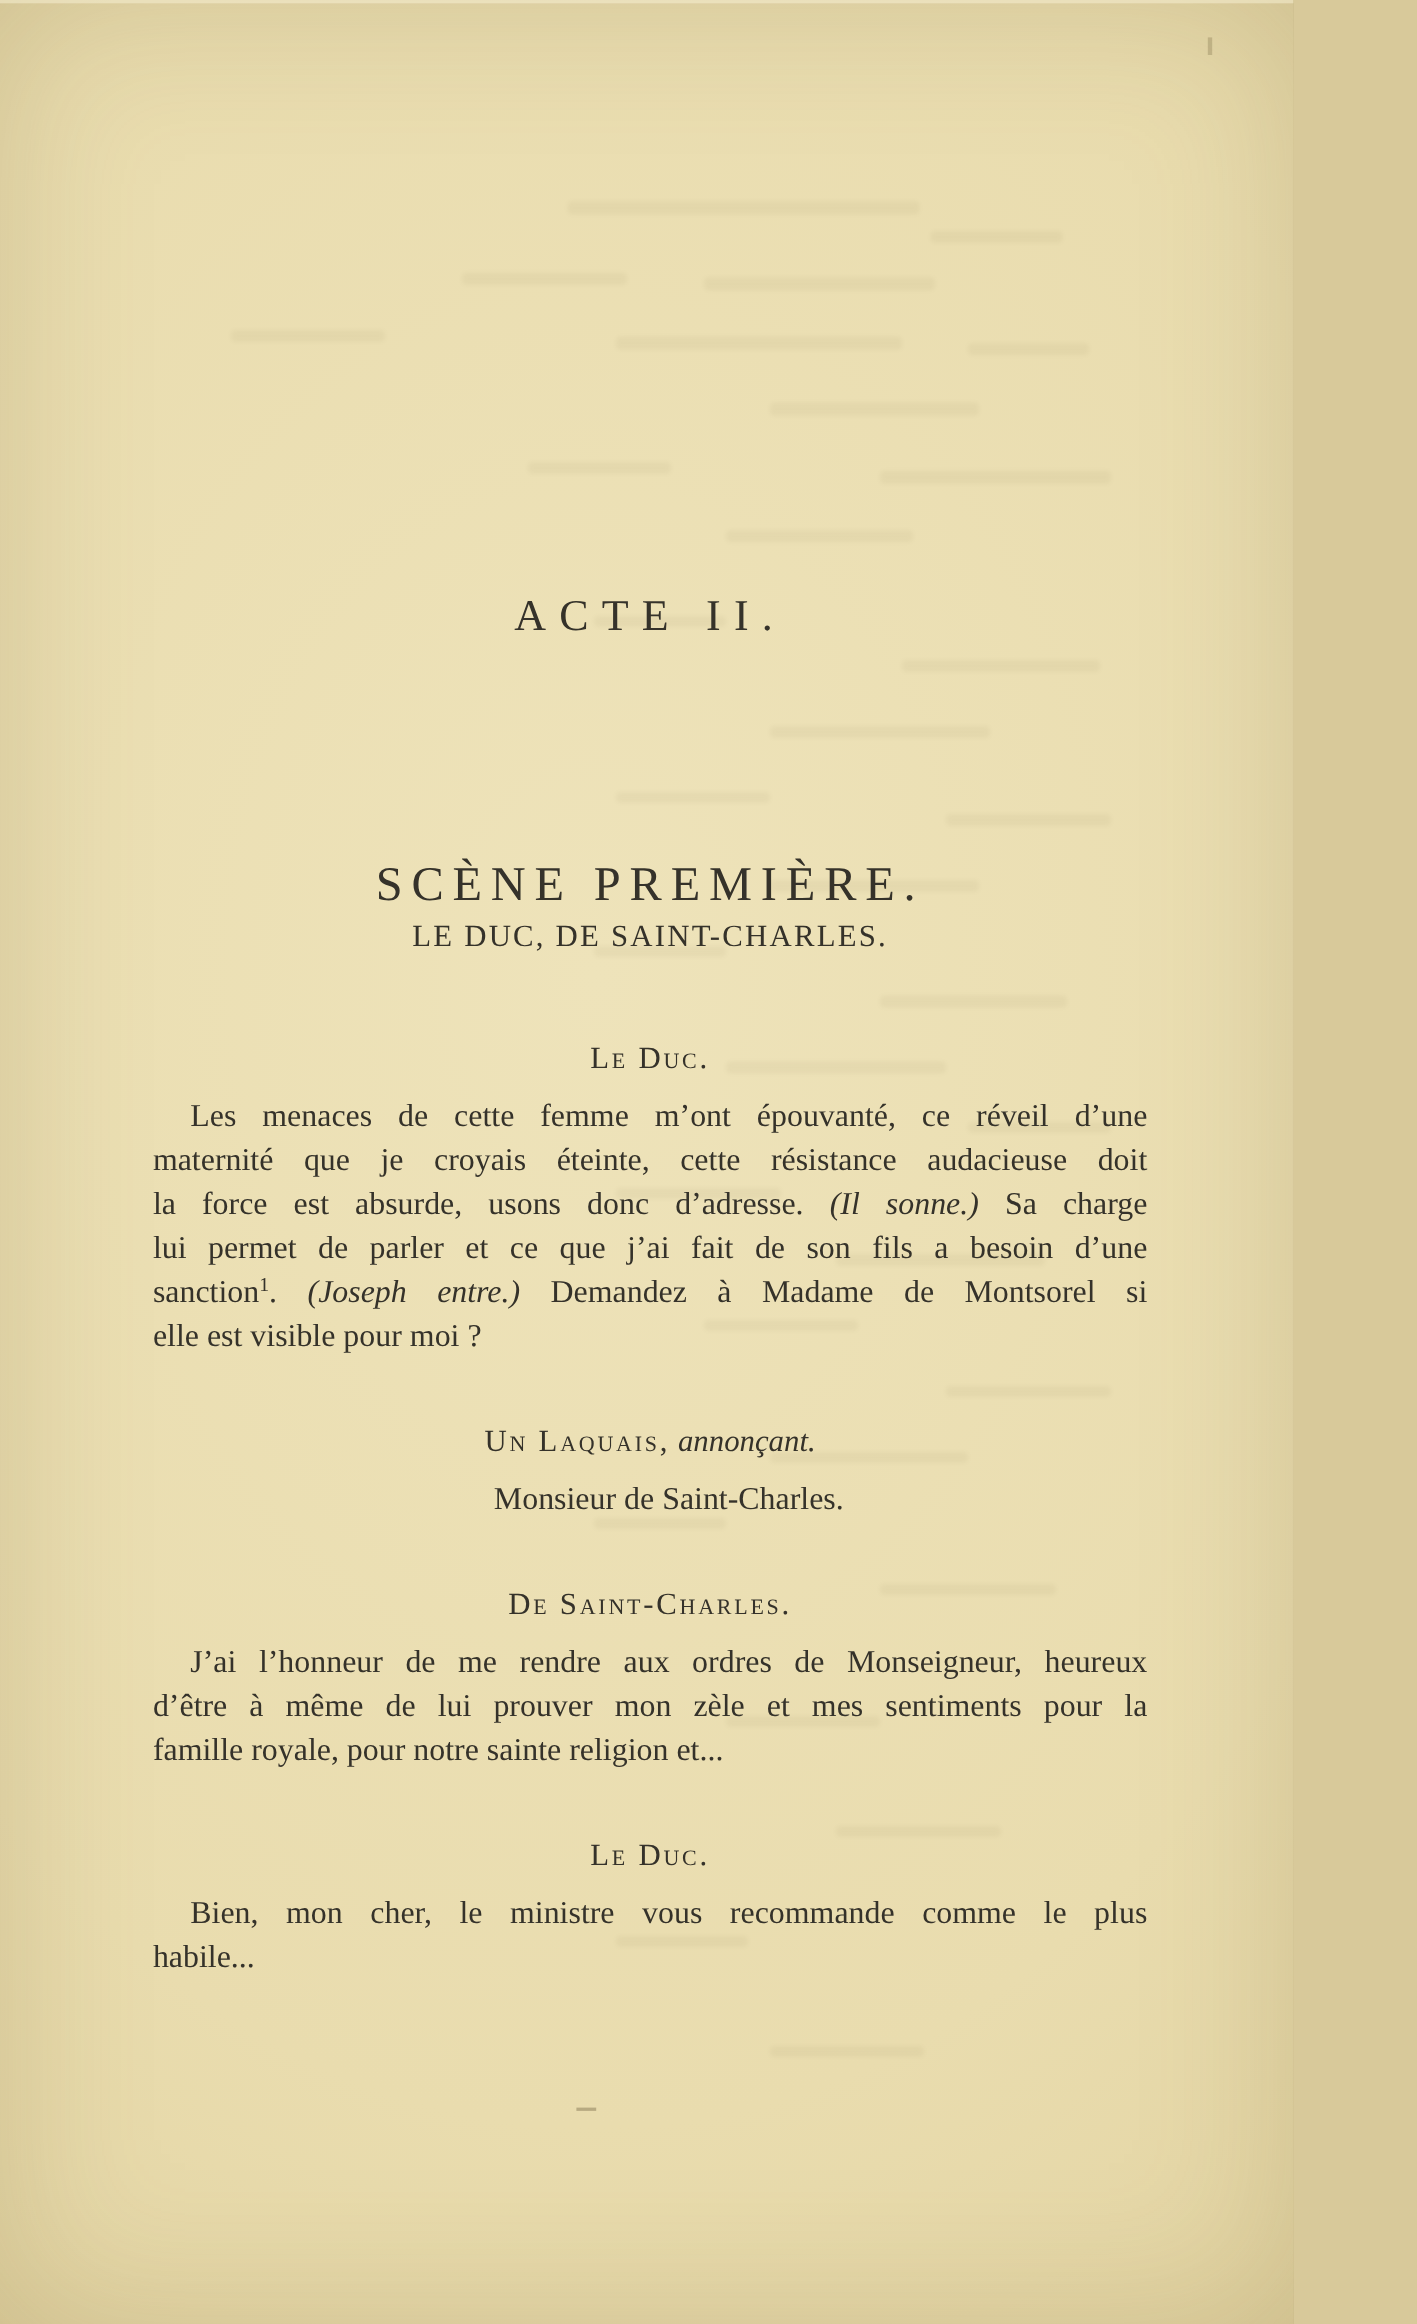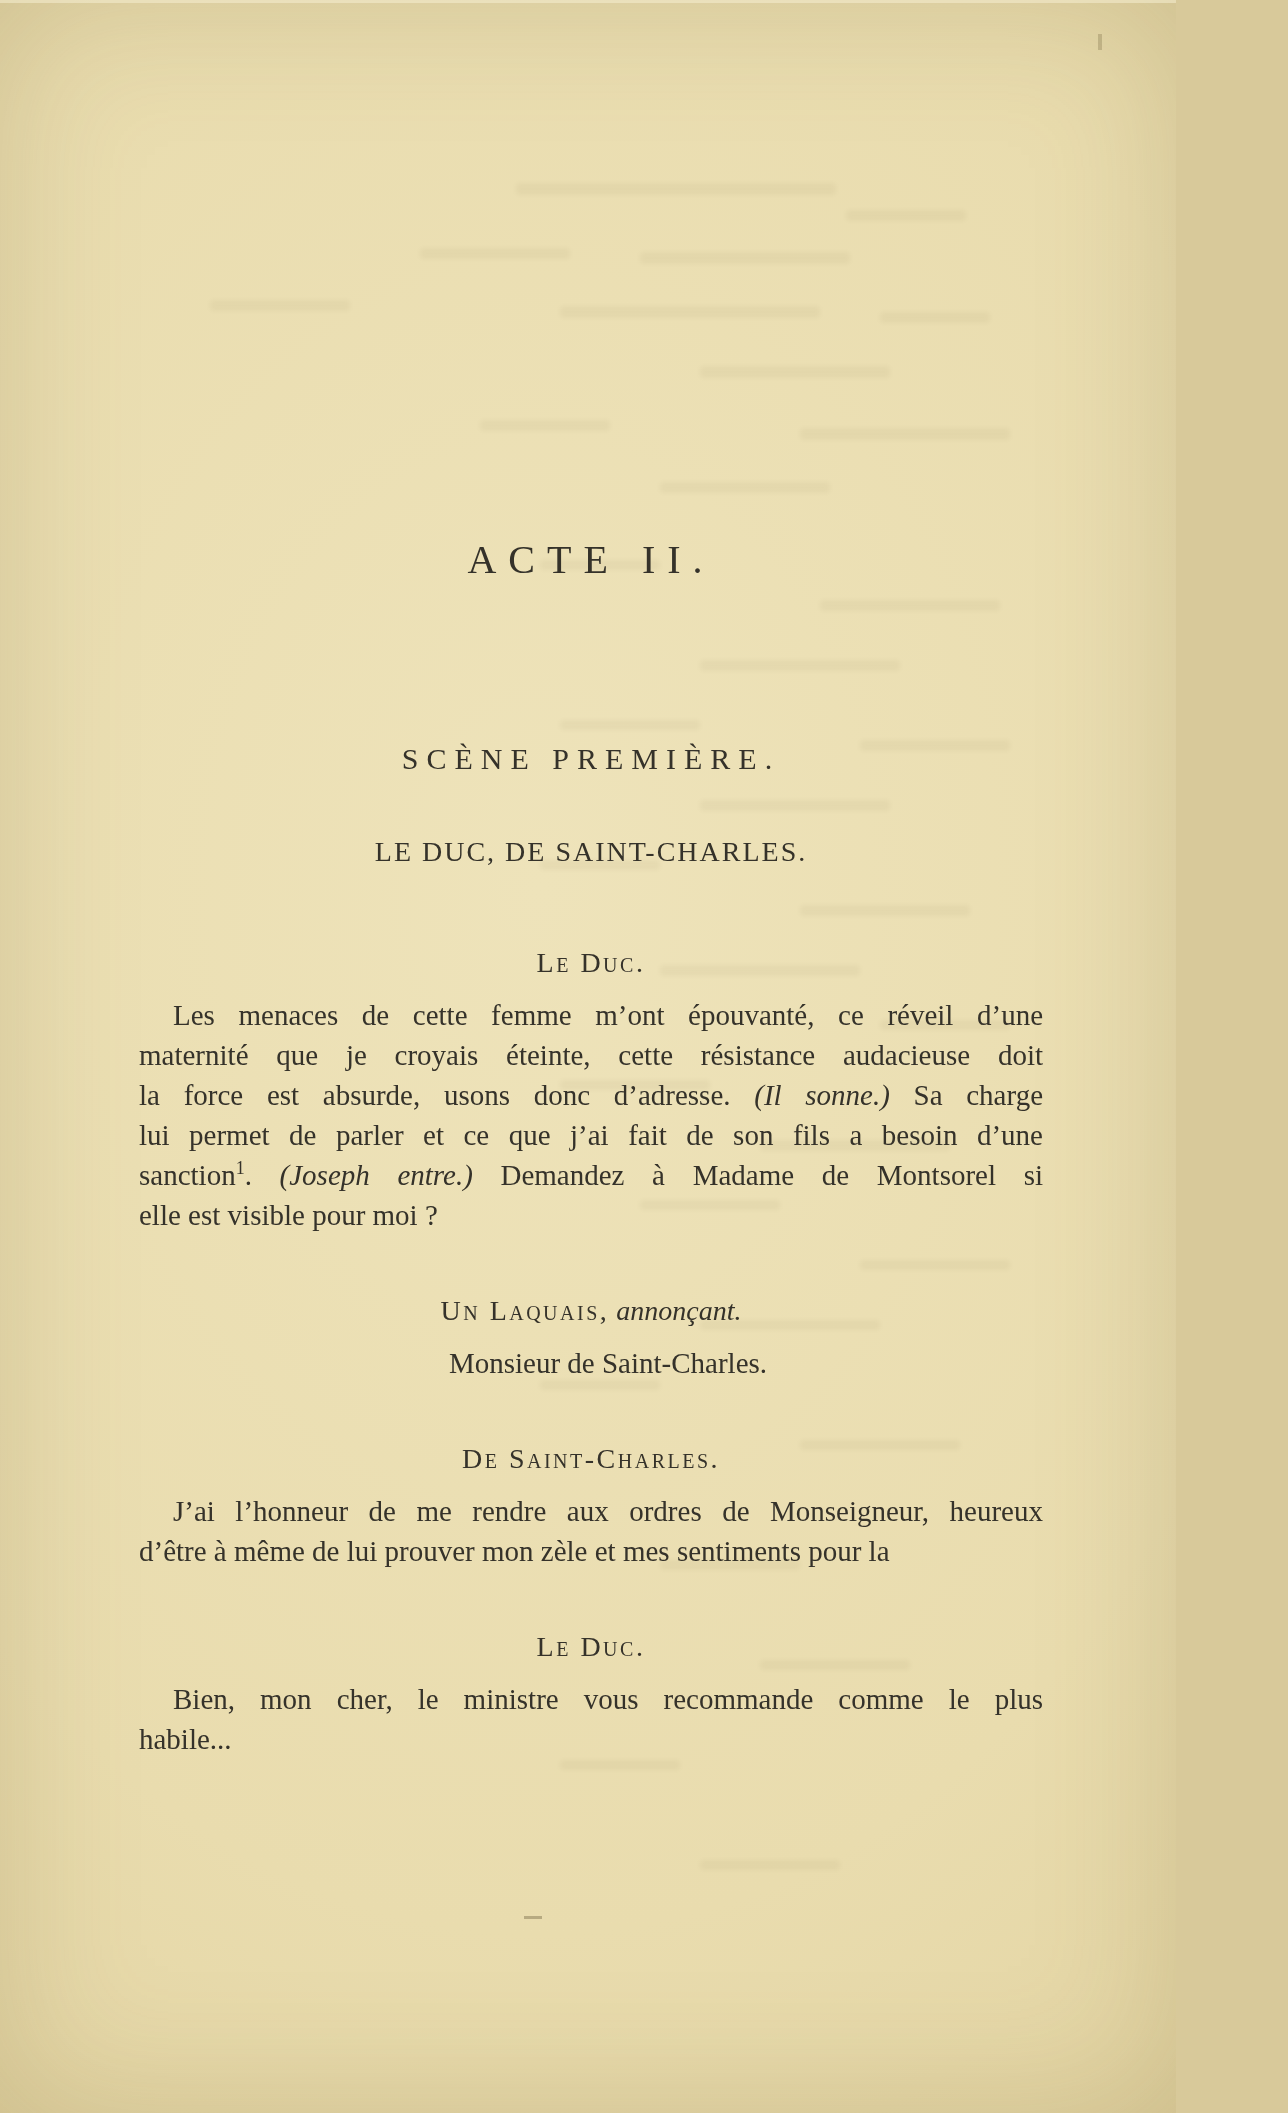--- a/index.html
+++ b/index.html
@@ -25,21 +25,21 @@
     background: #f6efd2; opacity: 0.55;
   }
   .heading {
     position: absolute;
     left: 139px;
     width: 904px;
     text-align: center;
     white-space: nowrap;
   }
   .act   { top: 536px; font-size: 40px; letter-spacing: 12px; }
-  .scene { top: 742px; font-size: 30px; letter-spacing: 8px;  }
+  .scene { top: 778px; font-size: 44px; letter-spacing: 8px;  }
   .chars { top: 836px; font-size: 28px; letter-spacing: 2px;  }
 
   .dialogue {
     position: absolute;
     top: 943px;
     left: 139px;
     width: 904px;
     font-size: 29px;
     line-height: 40px;
   }
@@ -143,20 +143,21 @@
       </div>
       <div class="block line">
         <div class="tline"><span>Monsieur de Saint-Charles.</span></div>
       </div>
       <div class="block speaker">
         <div class="tline"><span class="sc">De Saint-Charles.</span></div>
       </div>
       <div class="block paragraph">
         <div class="tline"><span>J’ai l’honneur de me rendre aux ordres de Monseigneur, heureux</span></div>
         <div class="tline"><span>d’être à même de lui prouver mon zèle et mes sentiments pour la</span></div>
+        <div class="tline"><span>famille royale, pour notre sainte religion et...</span></div>
       </div>
       <div class="block speaker">
         <div class="tline"><span class="sc">Le Duc.</span></div>
       </div>
       <div class="block paragraph">
         <div class="tline"><span>Bien, mon cher, le ministre vous recommande comme le plus</span></div>
         <div class="tline"><span>habile...</span></div>
       </div>
     </div>
 

